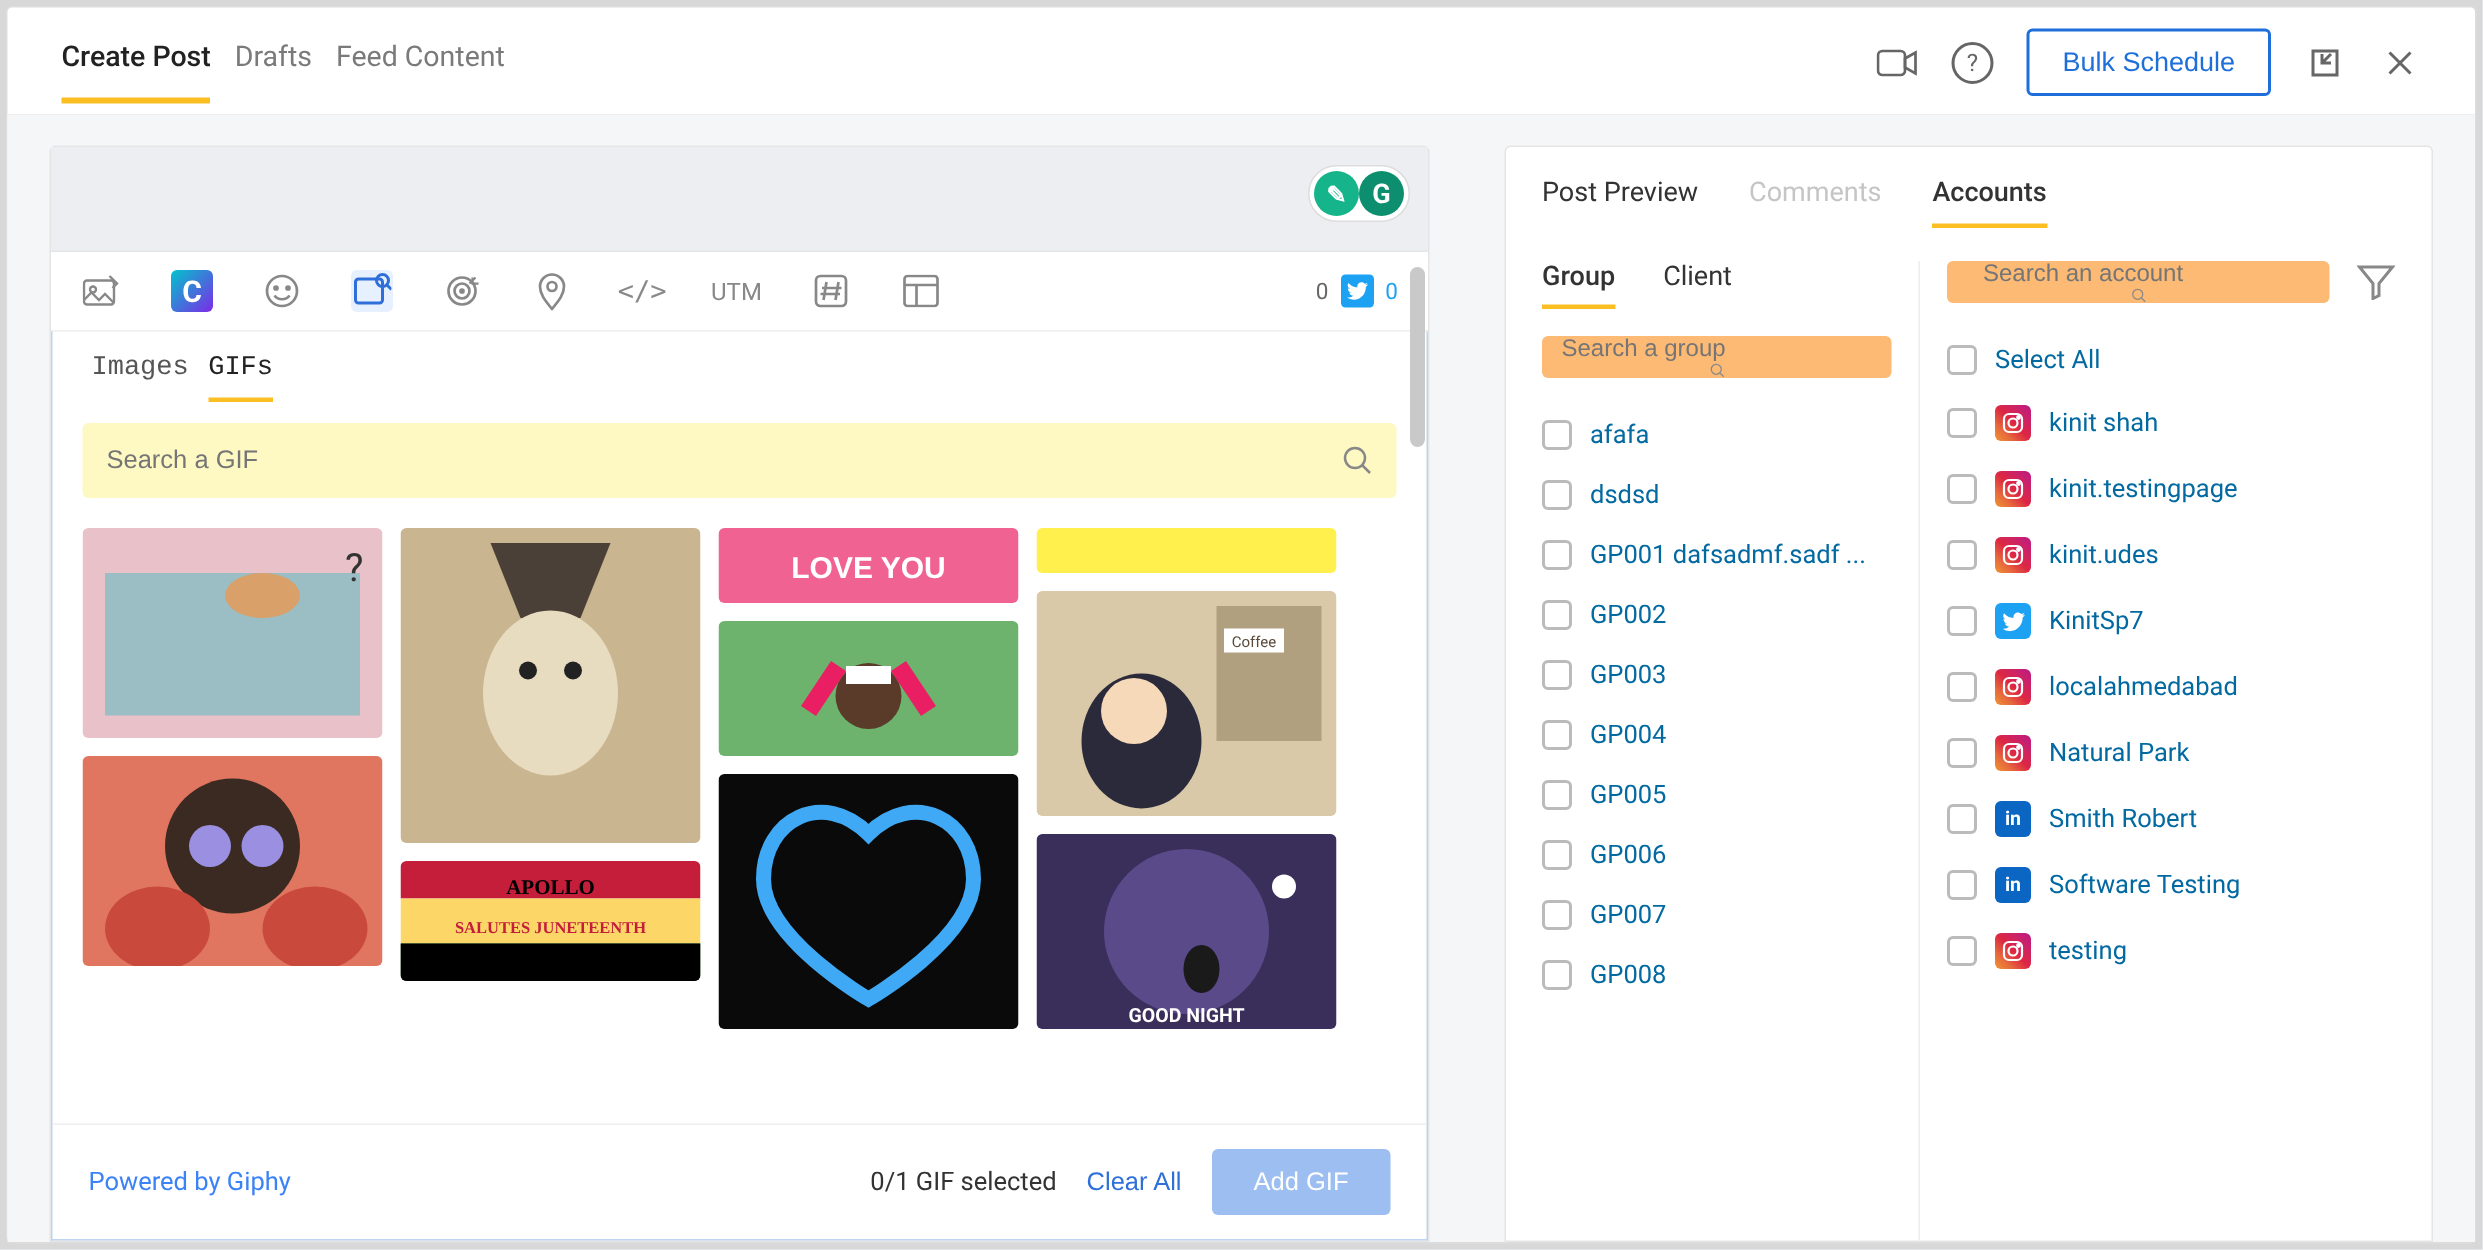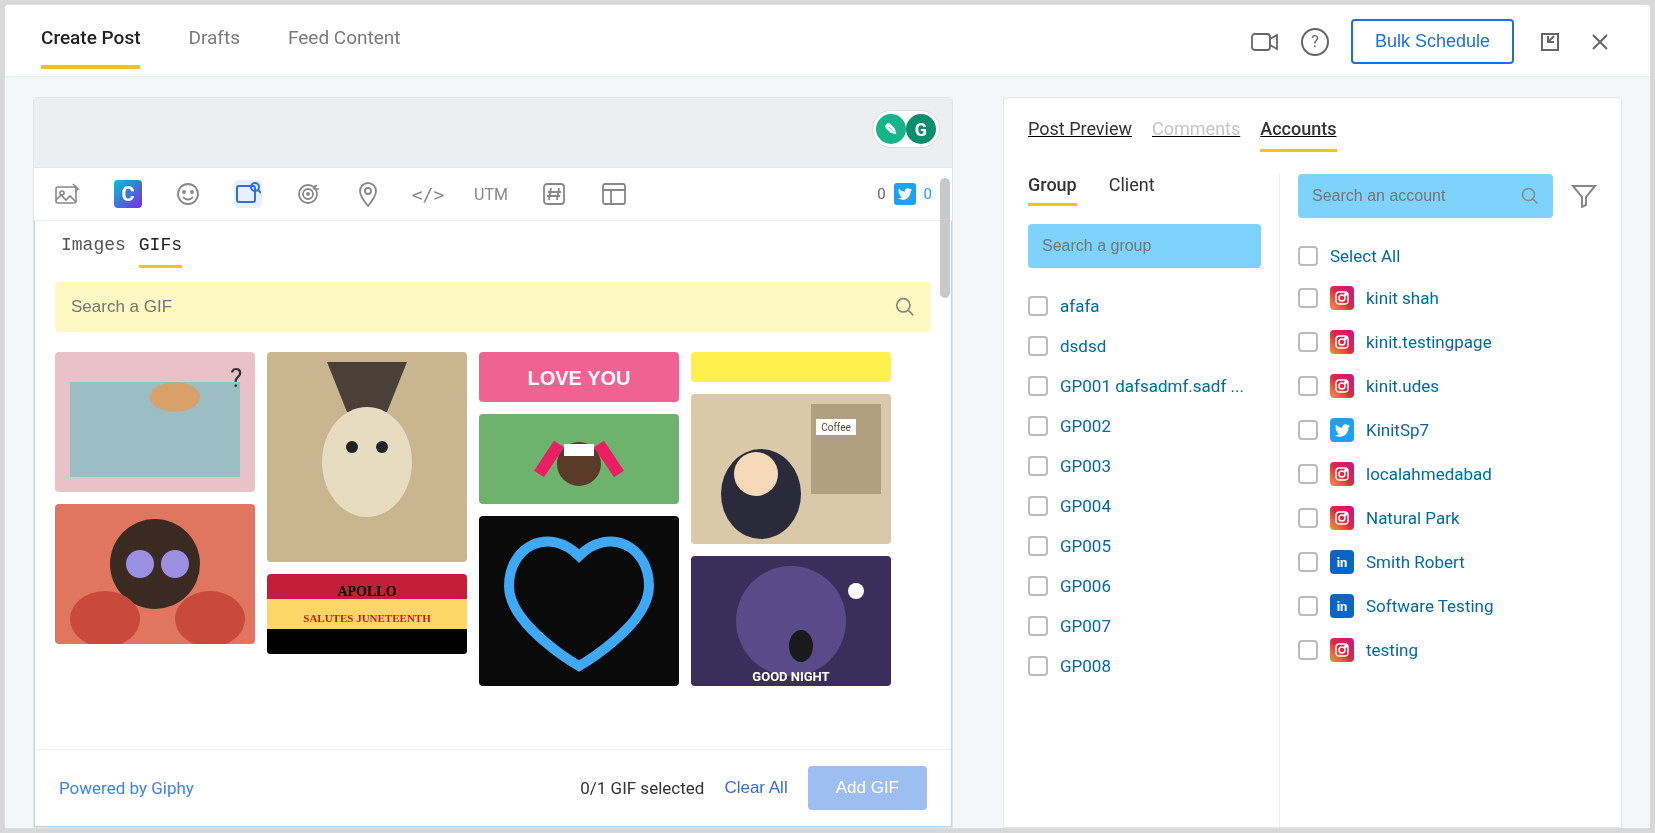--- a/index.html
+++ b/index.html
@@ -1,19 +1,19 @@
 <!DOCTYPE html>
 <html><head>
 <meta charset="utf-8">
 <style>
 * { box-sizing: border-box; margin: 0; padding: 0; }
 body { font-family: -apple-system, BlinkMacSystemFont, "Segoe UI", Roboto, sans-serif; background: #d8d8d8; padding: 4px; width: 1655px; height: 833px; }
 .window { background: #fff; border: 1px solid #ddd; border-radius: 4px; width: 100%; height: 100%; display: flex; flex-direction: column; }
 .header { display: flex; align-items: center; padding: 14px 36px 0; border-bottom: 1px solid #eee; gap: 34px; }
-.header-tabs { display: flex; gap: 48px; flex: 1; }
+.header-tabs { display: flex; gap: 16px; flex: 1; }
 .header-tab { font-size: 19px; color: #7a7a7a; padding-bottom: 16px; cursor: pointer; border-bottom: 4px solid transparent; }
 .header-tab.active { color: #222; font-weight: 500; border-bottom-color: #fbbf24; }
 .header-actions { display: flex; align-items: center; gap: 22px; padding-bottom: 12px; }
 .icon-btn { width: 28px; height: 28px; display: flex; align-items: center; justify-content: center; color: #666; cursor: pointer; }
 .help-btn { border: 2px solid #666; border-radius: 50%; width: 28px; height: 28px; display:flex; align-items:center; justify-content:center; font-size:16px; color:#666; cursor:pointer; }
 .bulk-btn { border: 2px solid #1e6fd9; color: #1e6fd9; background: #fff; padding: 10px 22px; font-size: 18px; border-radius: 4px; cursor: pointer; font-weight: 500; }
 .body { flex: 1; background: #f5f6f8; padding: 20px 28px 0; display: flex; gap: 50px; overflow: hidden; }
 .left-panel { width: 920px; background: #fff; border: 1px solid #e5e5e5; border-radius: 4px 4px 0 0; display: flex; flex-direction: column; position: relative; }
 .grammar-area { background: #eceef1; height: 70px; position: relative; border-bottom: 1px solid #e5e5e5; }
 .grammar-badges { position: absolute; right: 12px; top: 12px; display: flex; gap: 0; background: #fff; border-radius: 20px; padding: 3px; border:1px solid #ddd; }
@@ -38,31 +38,31 @@
 .gif-col { display: flex; flex-direction: column; gap: 12px; }
 .gif { border-radius: 4px; }
 .media-footer { display: flex; align-items: center; padding: 16px 24px; gap: 20px; border-top: 1px solid #eee; }
 .powered { color: #3b82f6; flex: 1; font-size: 17px; }
 .sel-count { color: #333; font-size: 17px; }
 .clear-btn { color: #2f6fd9; background: none; border: none; font-size: 17px; cursor: pointer; }
 .add-btn { background: #9cbef0; color: #fff; border: none; padding: 12px 28px; font-size: 17px; border-radius: 4px; cursor: pointer; }
 .scrollbar-track { position: absolute; right: 2px; top: 80px; bottom: 10px; width: 10px; }
 .scrollbar-thumb { background: #c9c9c9; border-radius: 5px; width: 100%; height: 120px; position: absolute; top: 0; }
 .right-panel { flex: 1; background: #fff; border: 1px solid #e5e5e5; border-radius: 4px 4px 0 0; padding: 20px 24px 0; display: flex; flex-direction: column; }
-.preview-tabs { display: flex; gap: 20px; margin-bottom: 22px; text-decoration: underline; }
+.preview-tabs { display: flex; gap: 34px; margin-bottom: 22px; }
 .preview-tab { font-size: 18px; color: #333; padding-bottom: 10px; border-bottom: 3px solid transparent; cursor: pointer; }
 .preview-tab.disabled { color: #c5c5c5; cursor: default; }
 .preview-tab.active { border-bottom-color: #fbbf24; font-weight: 500; }
 .right-body { display: flex; flex: 1; gap: 0; overflow: hidden; }
 .group-col { width: 252px; border-right: 1px solid #eee; padding-right: 18px; }
 .acct-col { flex: 1; padding-left: 18px; }
 .sub-tabs { display: flex; gap: 32px; margin-bottom: 18px; }
 .sub-tab { font-size: 18px; color: #333; padding-bottom: 8px; border-bottom: 3px solid transparent; cursor: pointer; }
 .sub-tab.active { border-bottom-color: #fbbf24; font-weight: 500; }
-.small-search { background: #7dd3fc; border-radius: 4px; display: flex; align-items: center; padding: 0 14px; height: 44px; margin-bottom: 18px; }
+.small-search { background: #fdba74; border-radius: 4px; display: flex; align-items: center; padding: 0 14px; height: 28px; margin-bottom: 18px; flex-direction: column; }
 .small-search input { flex: 1; border: none; background: transparent; font-size: 16px; outline: none; color: #555; }
 .acct-search-row { display: flex; align-items: center; gap: 18px; margin-bottom: 18px; }
 .acct-search-row .small-search { flex: 1; margin-bottom: 0; }
 .ck-row { display: flex; align-items: center; gap: 12px; padding: 10px 0; cursor: pointer; }
 .ck { width: 20px; height: 20px; border: 2px solid #bbb; border-radius: 4px; flex-shrink: 0; }
 .ck-label { font-size: 17px; color: #0369a1; white-space: nowrap; overflow: hidden; text-overflow: ellipsis; }
 .plat-badge { width: 24px; height: 24px; border-radius: 4px; display: flex; align-items: center; justify-content: center; color: #fff; font-size: 14px; flex-shrink: 0; }
 .ig { background: linear-gradient(45deg,#f09433,#e6683c,#dc2743,#cc2366,#bc1888); }
 .tw { background: #1da1f2; }
 .ln { background: #0a66c2; font-weight: bold; text-align: center; }

